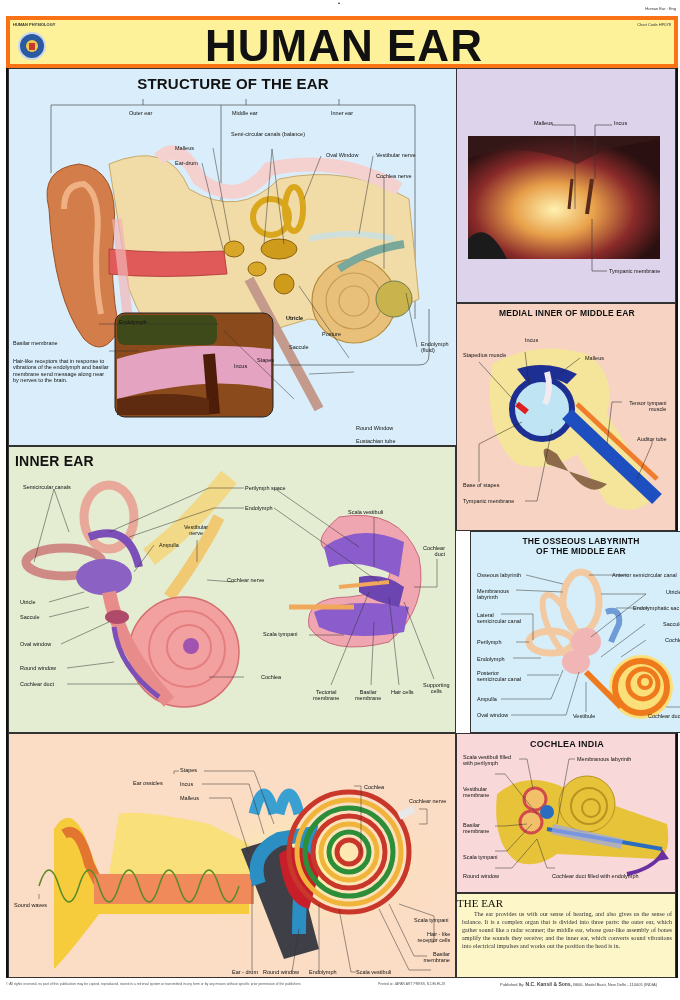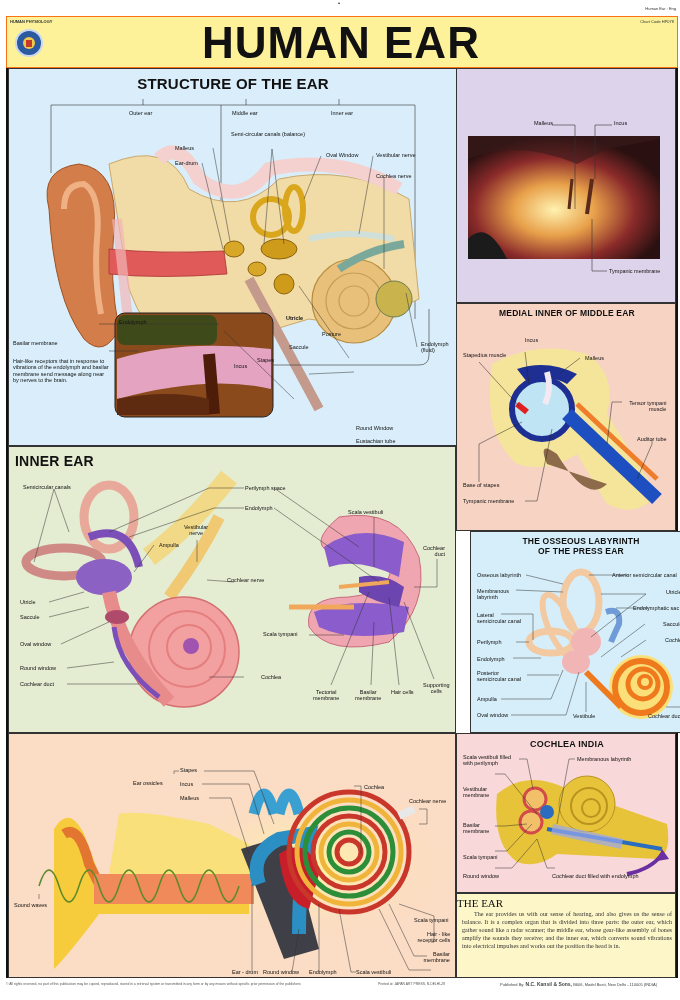--- a/index.html
+++ b/index.html
@@ -3,21 +3,21 @@
 <meta charset="utf-8">
 <style>
   * { box-sizing: border-box; margin: 0; padding: 0; }
   body { width: 680px; height: 1000px; background: #ffffff; font-family: "Liberation Sans", sans-serif; position: relative; overflow: hidden; color: #111; }
   .abs { position: absolute; }
   .tiny { font-size: 4px; color: #333; }
   .lbl { position: absolute; font-size: 5.5px; color: #111; white-space: nowrap; line-height: 1.15; }
   .lbl.wrap { white-space: normal; }
   .sec-title { position: absolute; font-weight: bold; color: #111; text-align: center; letter-spacing: 0.2px; }
   .frame { position: absolute; left: 6px; top: 16px; width: 672px; height: 962px; border: 2px solid #111; background: #fff; }
-  .header { position: absolute; left: 6px; top: 16px; width: 672px; height: 52px; background: #fdf29a; border: 1px solid #f97316; }
+  .header { position: absolute; left: 6px; top: 16px; width: 672px; height: 52px; background: #fdf29a; border: 4px solid #f97316; }
   .panel { position: absolute; border: 1.5px solid #333; overflow: hidden; }
   svg { position: absolute; left: 0; top: 0; }
 </style>
 </head>
 <body>
 
 <div class="abs" style="left:338px;top:0px;font-size:6px;">•</div>
 <div class="abs tiny" style="right:4px;top:6px;">Human Ear : Eng</div>
 
 <div class="frame"></div>
@@ -264,21 +264,21 @@
       <line x1="157" y1="43" x2="118" y2="43"></line>
       <line x1="175" y1="62" x2="130" y2="62"></line>
       <line x1="175" y1="62" x2="120" y2="105"></line>
       <line x1="178" y1="76" x2="145" y2="76"></line>
       <line x1="174" y1="92" x2="130" y2="125"></line>
       <line x1="175" y1="108" x2="150" y2="125"></line>
       <line x1="115" y1="180" x2="115" y2="150"></line>
       <polyline points="210,168 210,175 195,175"></polyline>
     </g>
   </svg>
-  <div class="sec-title" style="left:0;top:4px;width:220px;font-size:8.5px;line-height:10px;"><span>THE OSSEOUS LABYRINTH</span><br><span>OF THE PRESS EAR</span></div>
+  <div class="sec-title" style="left:0;top:4px;width:220px;font-size:8.5px;line-height:10px;"><span>THE OSSEOUS LABYRINTH</span><br><span>OF THE MIDDLE EAR</span></div>
   <div class="lbl" style="left:6px;top:40px;">Osseous labyrinth</div>
   <div class="lbl" style="left:6px;top:56px;"><span>Membranous</span><br><span>labyrinth</span></div>
   <div class="lbl" style="left:6px;top:80px;"><span>Lateral</span><br><span>semicircular canal</span></div>
   <div class="lbl" style="left:6px;top:107px;">Perilymph</div>
   <div class="lbl" style="left:6px;top:124px;">Endolymph</div>
   <div class="lbl" style="left:6px;top:138px;"><span>Posterior</span><br><span>semicircular canal</span></div>
   <div class="lbl" style="left:6px;top:164px;">Ampulla</div>
   <div class="lbl" style="left:6px;top:180px;">Oval window</div>
   <div class="lbl" style="left:141px;top:40px;">Anterior semicircular canal</div>
   <div class="lbl" style="left:195px;top:57px;">Utricle</div>

